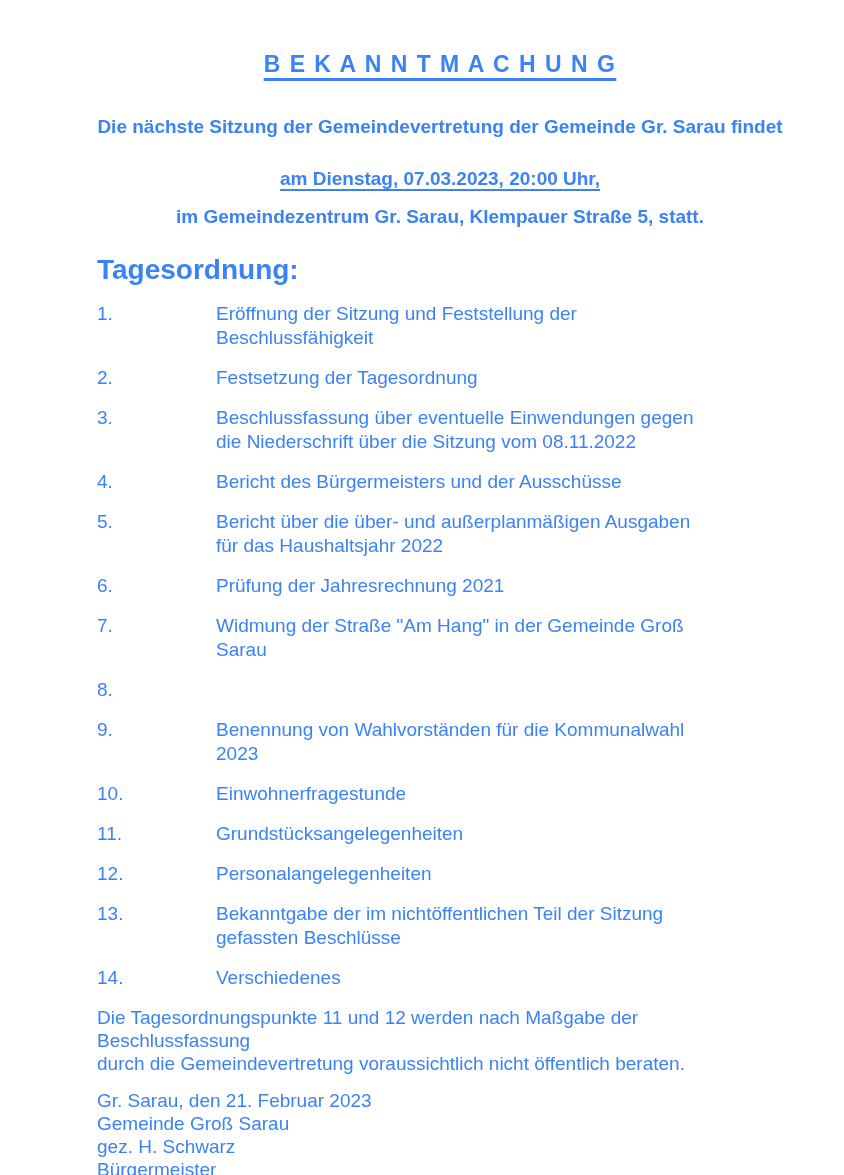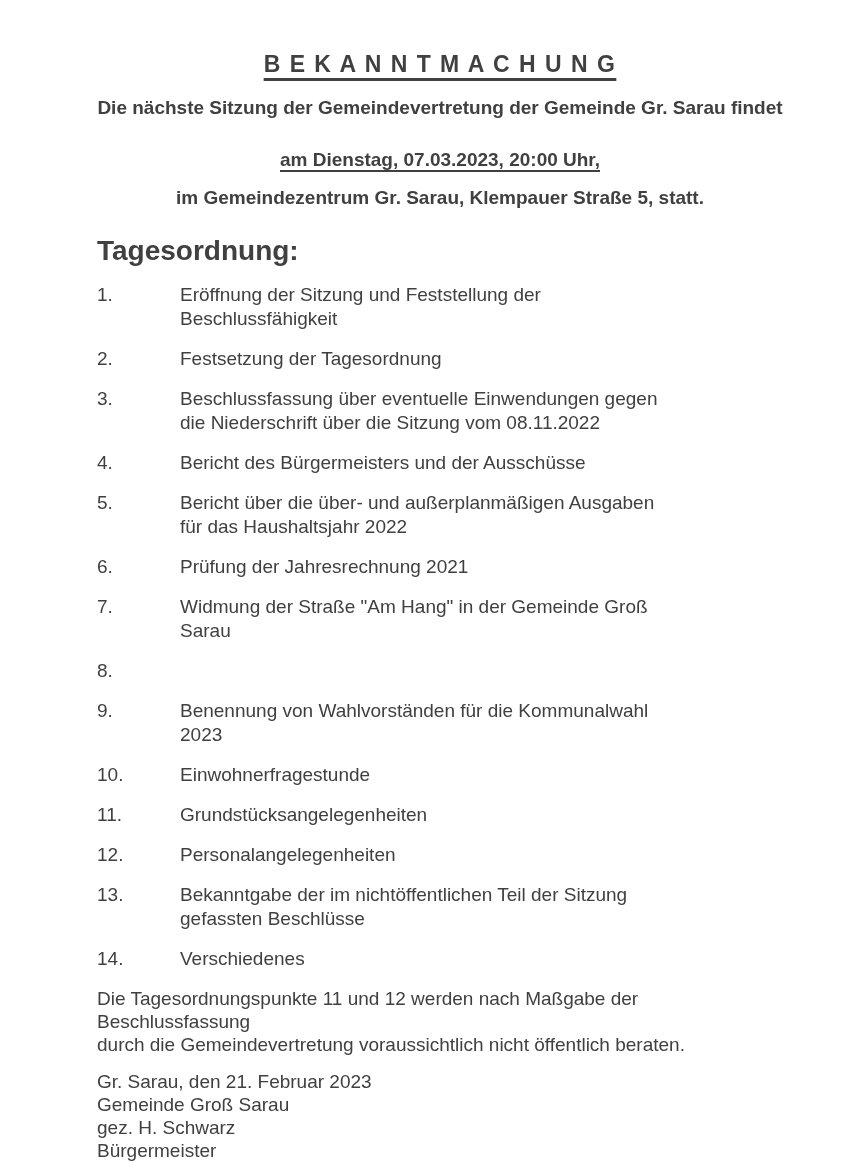--- a/index.html
+++ b/index.html
@@ -9,21 +9,21 @@
     background: #ffffff;
   }
   .page {
     position: relative;
     width: 844px;
     height: 1175px;
     box-sizing: border-box;
     margin: 0 auto;
     padding: 50px 61px 0 97px;
     background: #ffffff;
-    color: #404040;
+    color: #3b82f6;
     font-family: "Liberation Sans", "DejaVu Sans", sans-serif;
     font-size: 19px;
     line-height: 24px;
     overflow: hidden;
   }
   .doc-title {
     margin: 0;
     font-size: 23px;
     line-height: 28px;
     font-weight: bold;
@@ -33,21 +33,21 @@
     text-decoration-thickness: 2.5px;
     text-underline-offset: 6px;
     white-space: nowrap;
   }
   .intro {
     margin: 0;
     font-weight: bold;
     text-align: center;
     white-space: nowrap;
   }
-  .intro-1 { margin-top: 18px; }
+  .intro-1 { margin-top: 37px; }
   .intro-2 {
     margin-top: 28px;
     text-decoration: underline;
     text-decoration-thickness: 2px;
     text-underline-offset: 4px;
   }
   .intro-3 { margin-top: 14px; text-align: center; }
   .agenda-heading {
     margin: 29px 0 0 0;
     font-size: 28px;
@@ -60,20 +60,21 @@
   .agenda-row {
     display: flex;
     margin-bottom: 16px;
   }
   .agenda-row .num {
     flex: 0 0 83px;
     width: 83px;
   }
   .agenda-row .txt {
     white-space: pre-line;
+    margin-left: 36px;
   }
   .note {
     margin: 4px 0 0 0;
     line-height: 23px;
     white-space: pre-line;
   }
   .signature {
     margin-top: 14px;
     line-height: 23px;
   }

